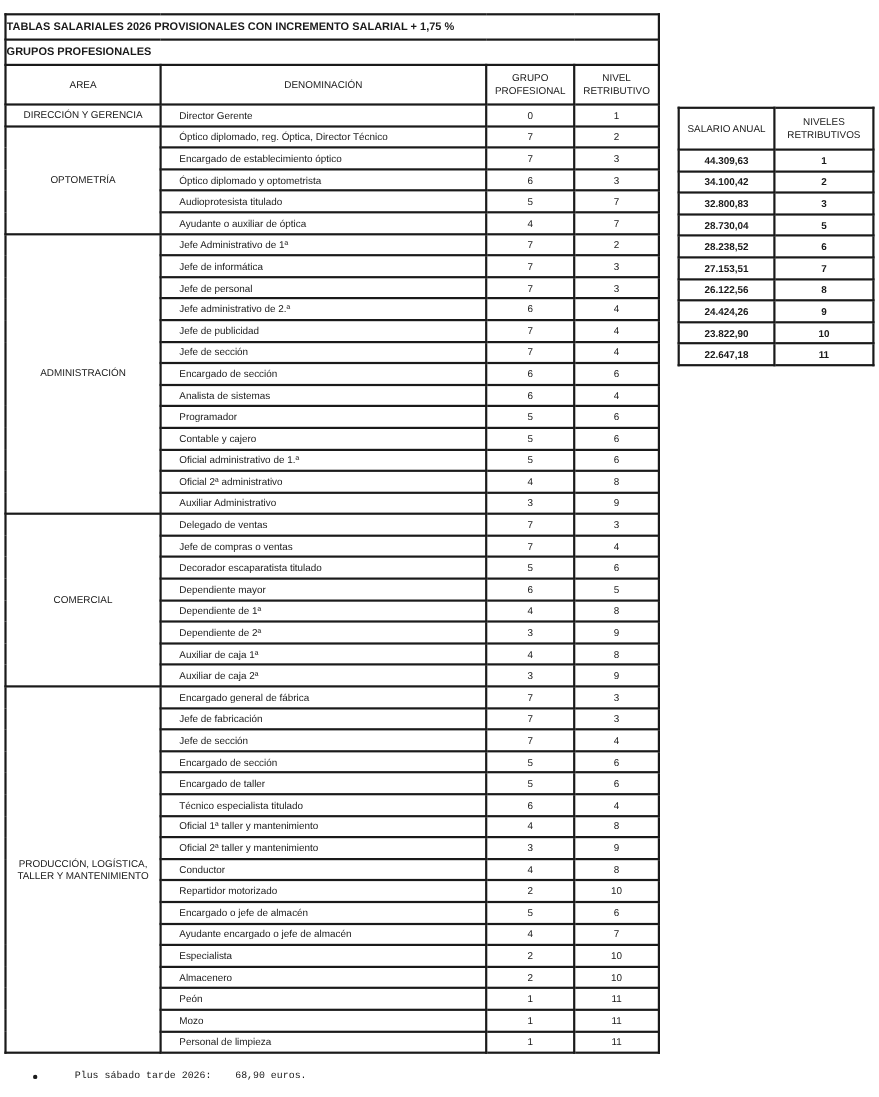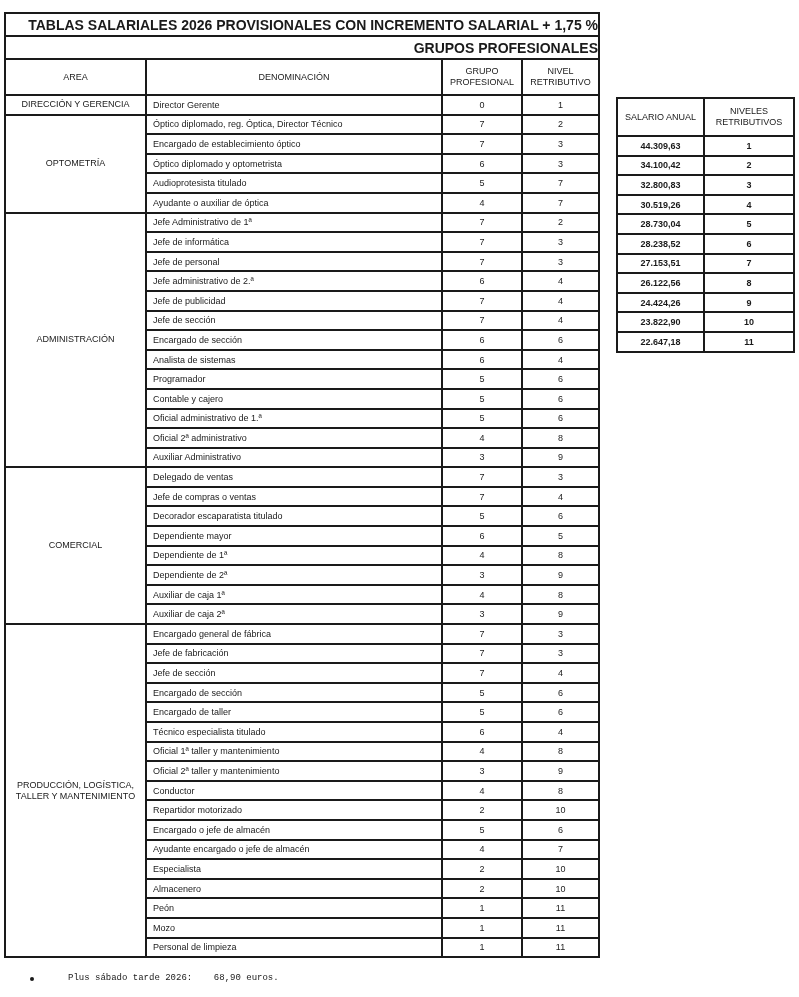--- a/index.html
+++ b/index.html
@@ -1,24 +1,24 @@
 <!DOCTYPE html>
 <html><head>
 <meta charset="utf-8">
 <style>
   html, body { margin:0; padding:0; background:#ffffff; }
   body { width:799px; height:997px; position:relative; overflow:hidden;
          font-family:"Liberation Sans", sans-serif; color:#1a1a1a; }
   .tbl { position:absolute; border-collapse:collapse; table-layout:fixed; }
   .tbl td { border:2px solid #1a1a1a; font-size:9px; padding:0; overflow:hidden; white-space:nowrap; }
   #main { left:4px; top:12px; width:594px; }
-  #main td.title { height:21px; text-align:right; font-weight:bold; font-size:14px;margin-top:20px; }
+  #main td.title { height:21px; text-align:left; font-weight:bold; font-size:10px;margin-top:20px; }
   #main td.head { height:34px; text-align:center; font-size:9px; line-height:11px; white-space:normal; }
   #main td.area { text-align:center; font-size:9px; line-height:11px; white-space:normal; }
-  #main td.den { padding-left:6px; }
+  #main td.den { padding-left:16px; }
   #main td.num { text-align:center; }
   #main tr.row td { height:17.6px; }
   #side { left:616px; top:97px; width:177px;padding-left:16px; }
   #side td { text-align:center; }
   #side td.head { height:36px; line-height:11px; white-space:normal; }
   #side tr.row td { height:17.6px;font-weight:bold; }
   .bullet { position:absolute; left:30px; top:977px; width:4px; height:4px; border-radius:2px; background:#1a1a1a; }
   .note-text { position:absolute; left:68px; top:973px; font-size:9px; white-space:pre;font-family:Liberation Mono, monospace; }
 </style>
 </head>
@@ -288,24 +288,20 @@
       </tr>
       <tr class="row">
         <td>34.100,42</td>
         <td>2</td>
       </tr>
       <tr class="row">
         <td>32.800,83</td>
         <td>3</td>
       </tr>
       <tr class="row">
-        <td>30.519,26</td>
-        <td>4</td>
-      </tr>
-      <tr class="row">
         <td>28.730,04</td>
         <td>5</td>
       </tr>
       <tr class="row">
         <td>28.238,52</td>
         <td>6</td>
       </tr>
       <tr class="row">
         <td>27.153,51</td>
         <td>7</td>

